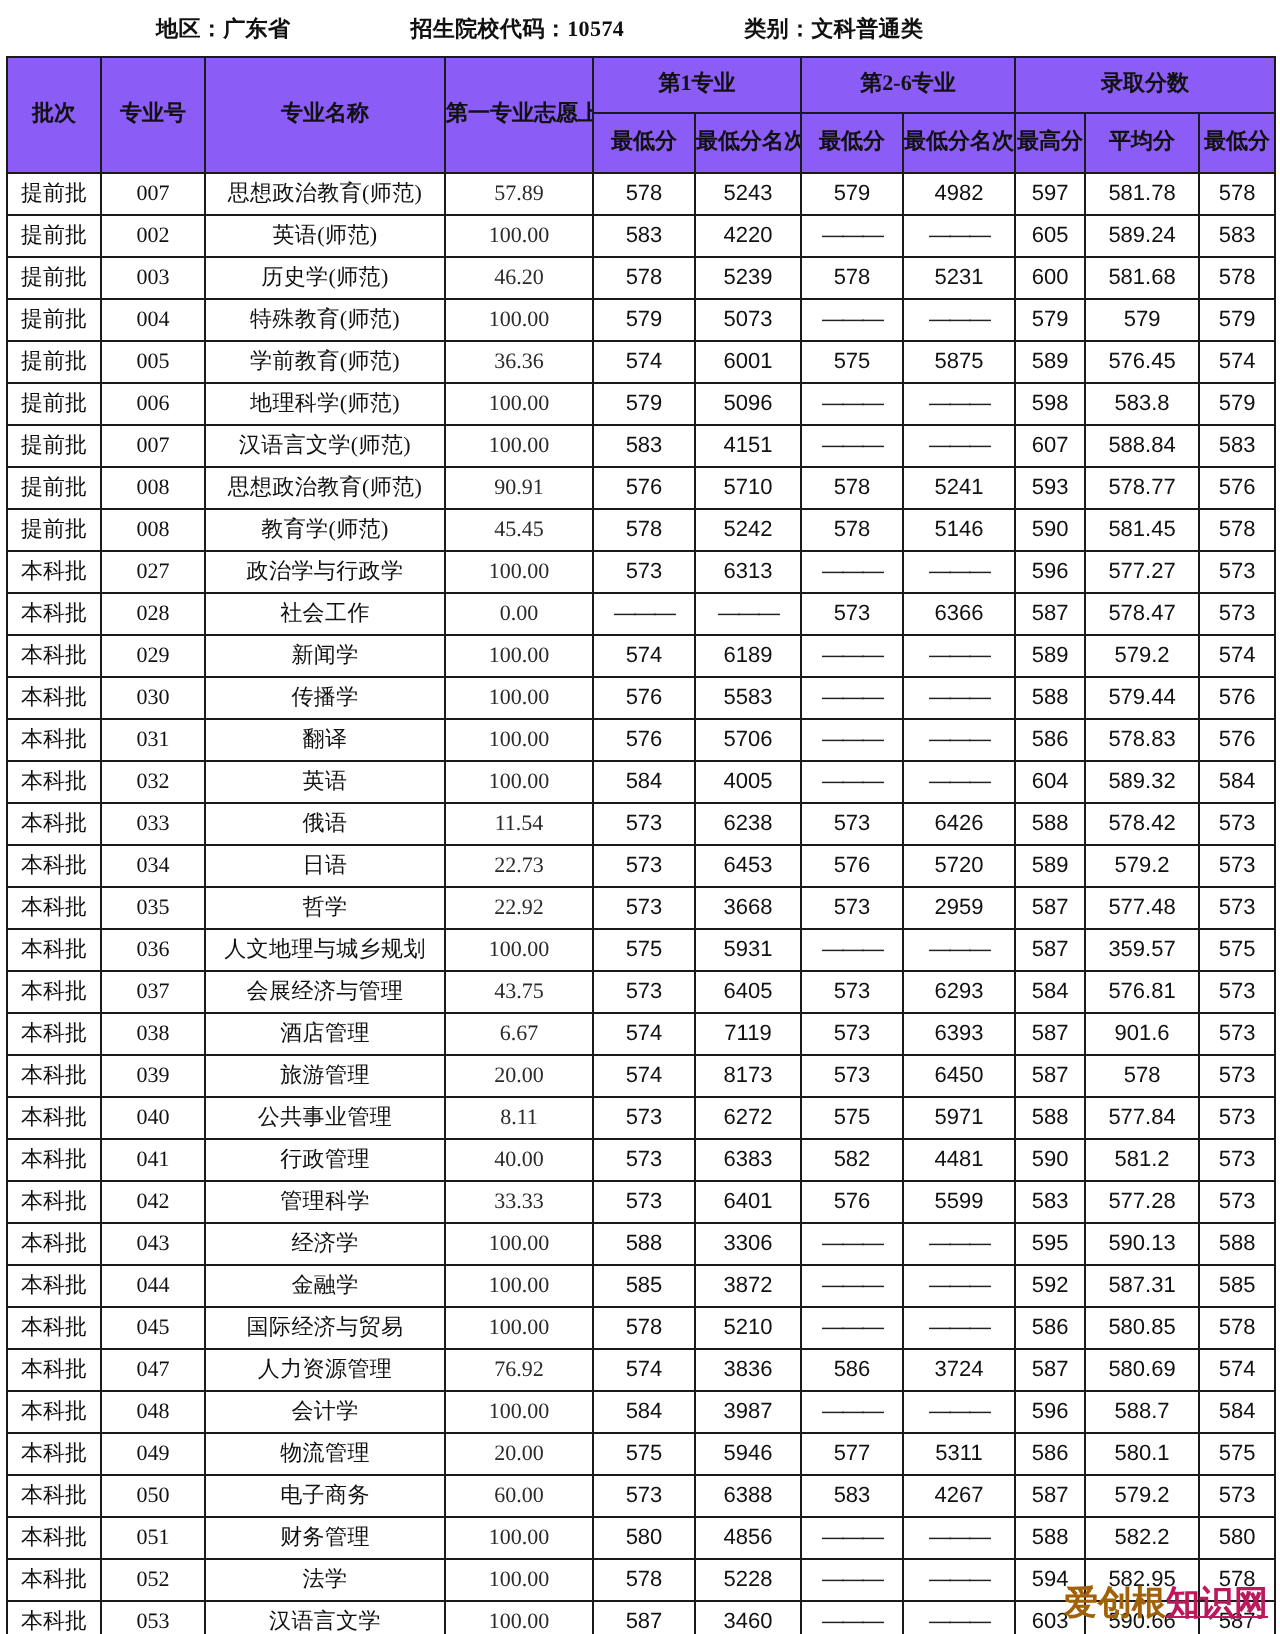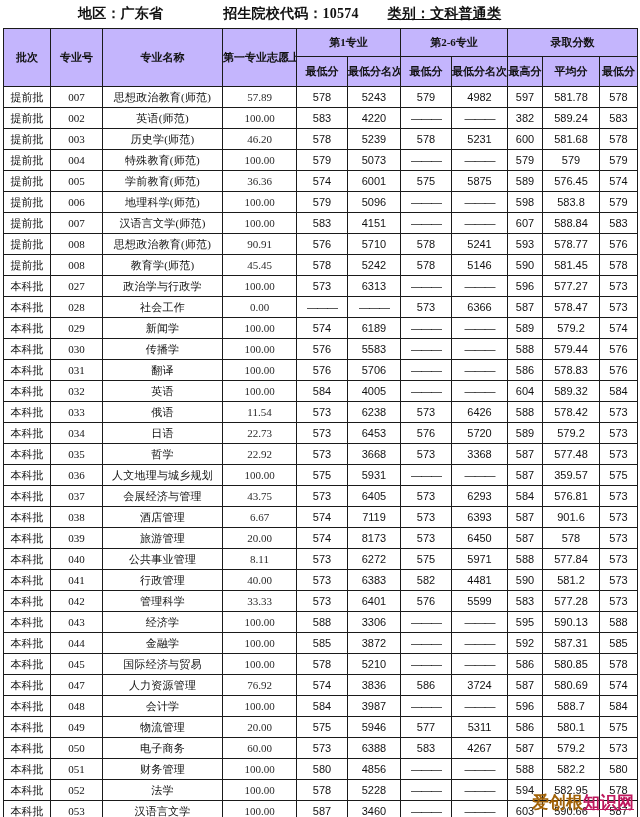--- a/index.html
+++ b/index.html
@@ -18,28 +18,28 @@
 
   
   .meta-bar {
     height: 28px;
     display: flex;
     align-items: center;
     padding: 0 8px;
     box-sizing: border-box;
   }
   .meta-item {
-    font-size: 14px;
+    font-size: 11px;
     font-weight: bold;
     white-space: nowrap;
     letter-spacing: 0.2px;
   }
   .meta-region   { margin-left: 70px; }
   .meta-code     { margin-left: 60px; }
-  .meta-category { margin-left: 29px; text-decoration: underline; }
+  .meta-category { margin-left: 60px; }
 
   
   .table-wrap {
     padding: 0 3px;
     box-sizing: border-box;
   }
   table.score-table {
     border-collapse: collapse;
     width: 634px;
     table-layout: fixed;
@@ -50,21 +50,21 @@
     text-align: center;
     vertical-align: middle;
     padding: 0;
     overflow: hidden;
     white-space: nowrap;
   }
   table.score-table thead th {
     font-weight: bold;
     font-size: 11px;
     line-height: 1.12;
-    background: #c4b5fd;
+    background: #8b5cf6;
     margin-top: 12px;
   }
   table.score-table tbody td {
     height: 20px;
     font-size: 11px;
     line-height: 20px;
   }
   
   td.num {
     font-family: "Liberation Sans", "DejaVu Sans", sans-serif;
@@ -180,21 +180,21 @@
         </tr>
         <tr>
           <td class="batch">提前批</td>
           <td class="code">002</td>
           <td class="name">英语(师范)</td>
           <td class="rate">100.00</td>
           <td class="num">583</td>
           <td class="num">4220</td>
           <td class="dash">———</td>
           <td class="dash">———</td>
-          <td class="num">382</td>
+          <td class="num">605</td>
           <td class="num">589.24</td>
           <td class="num">583</td>
         </tr>
         <tr>
           <td class="batch">提前批</td>
           <td class="code">003</td>
           <td class="name">历史学(师范)</td>
           <td class="rate">46.20</td>
           <td class="num">578</td>
           <td class="num">5239</td>
@@ -387,21 +387,21 @@
           <td class="num">573</td>
         </tr>
         <tr>
           <td class="batch">本科批</td>
           <td class="code">035</td>
           <td class="name">哲学</td>
           <td class="rate">22.92</td>
           <td class="num">573</td>
           <td class="num">3668</td>
           <td class="num">573</td>
-          <td class="num">3368</td>
+          <td class="num">2959</td>
           <td class="num">587</td>
           <td class="num">577.48</td>
           <td class="num">573</td>
         </tr>
         <tr>
           <td class="batch">本科批</td>
           <td class="code">036</td>
           <td class="name">人文地理与城乡规划</td>
           <td class="rate">100.00</td>
           <td class="num">575</td>

